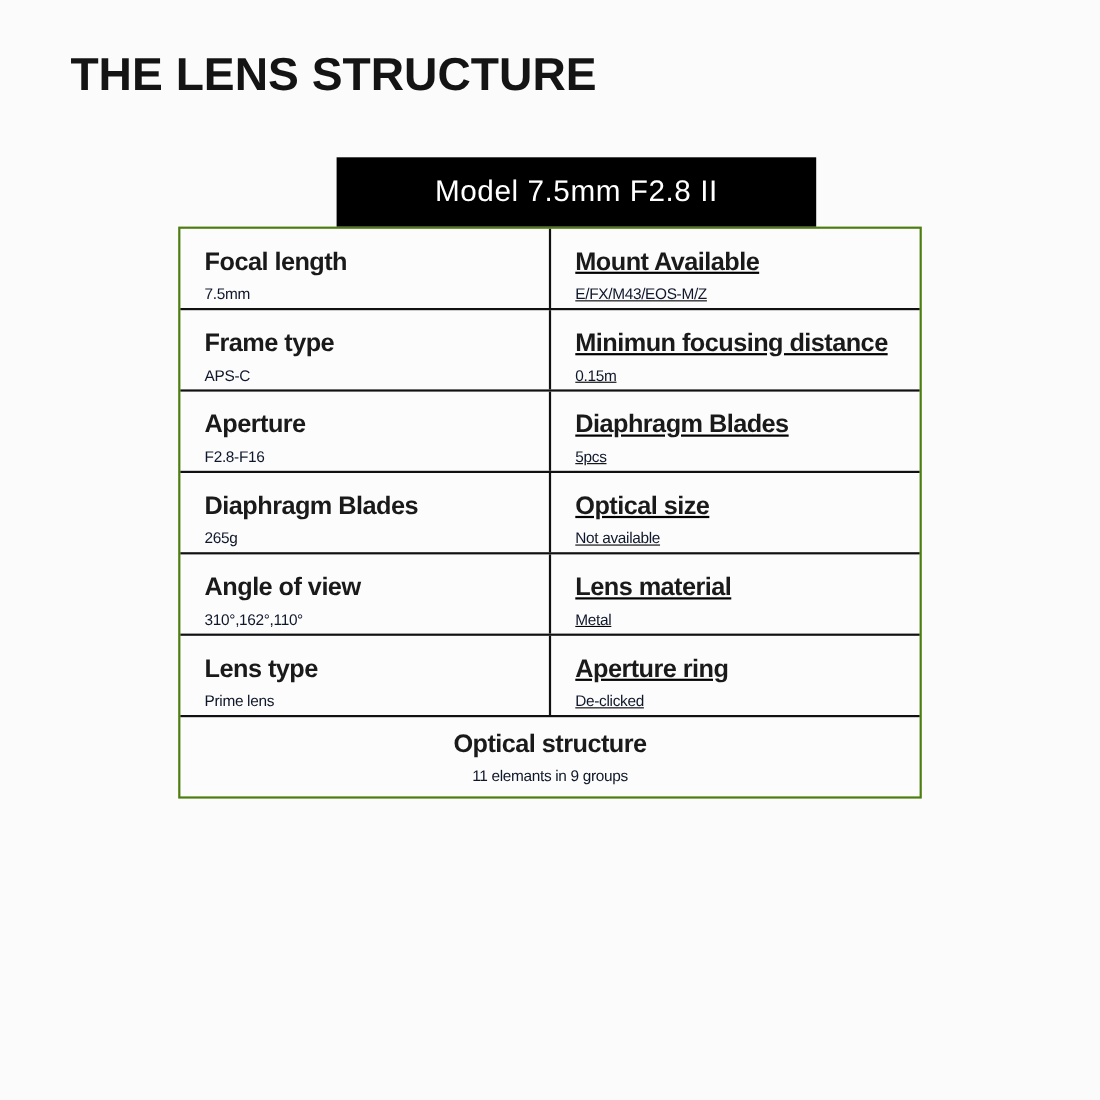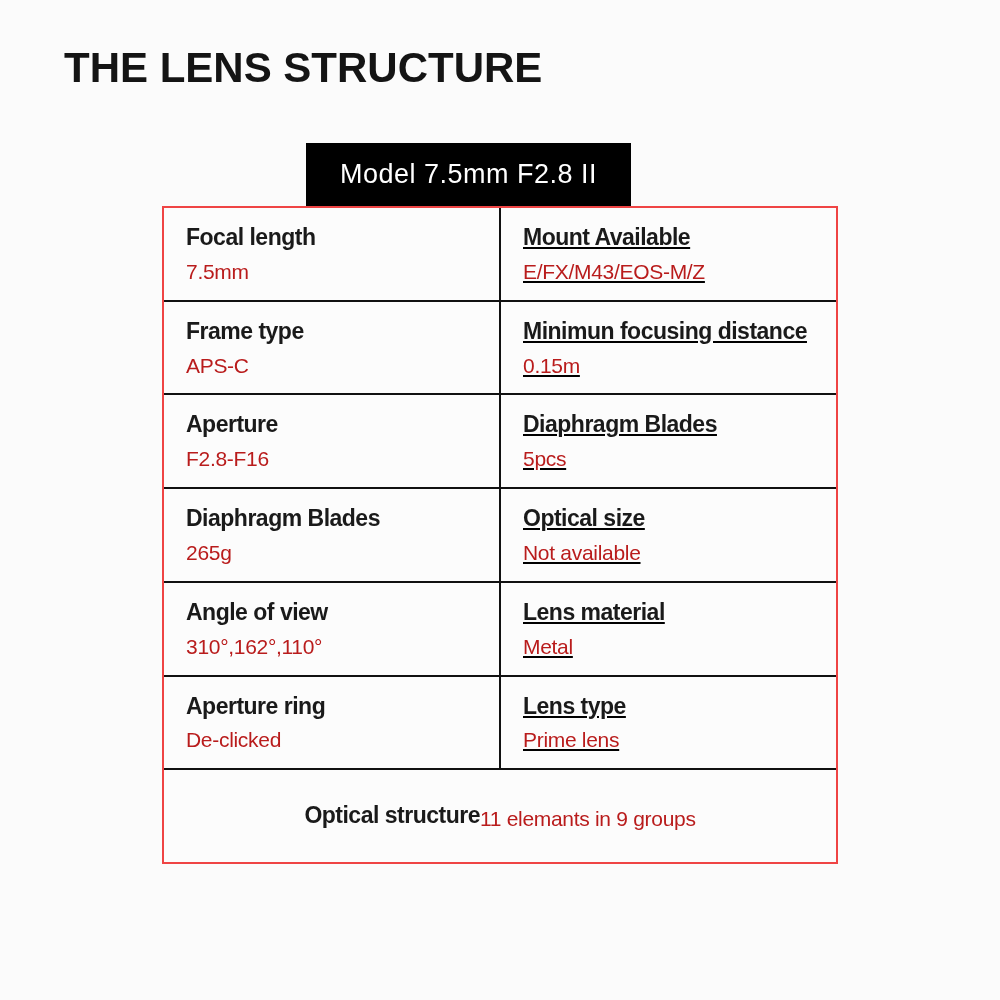--- a/index.html
+++ b/index.html
@@ -21,40 +21,40 @@
     font-size: 42px;
     font-weight: 600;
     color: #141414;
     letter-spacing: 0px;
     white-space: nowrap;
   }
   .model-badge {
     position: absolute;
     left: 306px;
     top: 143px;
-    width: 325px;
+    width: 436px;
     height: 63px;
     background: #000000;
     color: #ffffff;
     display: flex;
     align-items: center;
     justify-content: center;
     font-size: 27px;
     font-weight: 400;
     letter-spacing: 0.5px;
     z-index: 2;
   }
   .spec-table {
     position: absolute;
     left: 162px;
     top: 206px;
     width: 676px;
-    height: 658px;
+    height: 520px;
     box-sizing: border-box;
-    border: 2px solid #ef4444;
+    border: 2px solid #4d7c0f;
     background: #fcfcfc;
     display: flex;
     flex-direction: column;
     z-index: 1;
   }
   .spec-row {
     flex: 1;
     display: flex;
     border-bottom: 2px solid #111111;
     min-height: 0;
@@ -74,31 +74,32 @@
   }
   .spec-label {
     font-size: 23px;
     font-weight: 700;
     color: #1a1a1a;
     letter-spacing: -0.5px;
     line-height: 1.3;
     white-space: nowrap;
   }
   .spec-value {
-    font-size: 21px;
+    font-size: 14px;
     font-weight: 400;
-    color: #b91c1c;
+    color: #0f172a;
     letter-spacing: -0.3px;
     margin-top: 5px;
     line-height: 1.3;
     white-space: nowrap;
   }
   .footer-row {
     flex: 1;
     display: flex;
+    flex-direction: column;
     align-items: center;
     justify-content: center;
     text-align: center;
     border-bottom: none;
   }
   .footer-row .spec-label,
   .footer-row .spec-value {
     padding: 0;
   }
   .footer-row .spec-value {
@@ -166,26 +167,26 @@
       <div class="spec-value">310°,162°,110°</div>
     </div>
     <div class="spec-cell">
       <div class="spec-label">Lens material</div>
       <div class="spec-value">Metal</div>
     </div>
   </div>
 
   <div class="spec-row">
     <div class="spec-cell">
+      <div class="spec-label">Lens type</div>
+      <div class="spec-value">Prime lens</div>
+    </div>
+    <div class="spec-cell">
       <div class="spec-label">Aperture ring</div>
       <div class="spec-value">De-clicked</div>
-    </div>
-    <div class="spec-cell">
-      <div class="spec-label">Lens type</div>
-      <div class="spec-value">Prime lens</div>
     </div>
   </div>
 
   <div class="spec-row footer-row">
     <div class="spec-label">Optical structure</div>
     <div class="spec-value">11 elemants in 9 groups</div>
   </div>
 
 </div>
 

